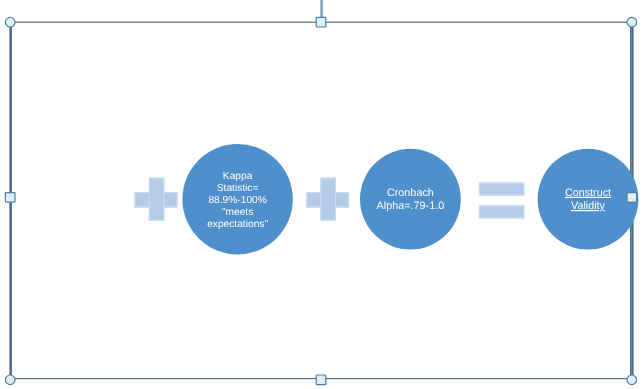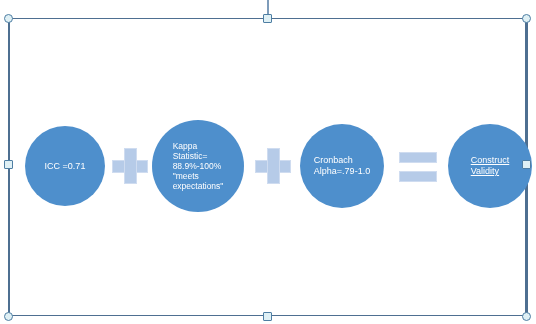--- a/index.html
+++ b/index.html
@@ -87,21 +87,21 @@
   }
 
   .node {
     position: absolute;
     border-radius: 50%;
     background: #4e8fcc;
     color: #ffffff;
     display: flex;
     align-items: center;
     justify-content: center;
-    text-align: left;
+    text-align: center;
     line-height: 1.18;
     box-sizing: border-box;
   }
   .node .node-text {
     display: block;
     padding: 0 6px;
     white-space: pre-line;
   }
 
   .node-1 { left: 25px;  top: 126px; width: 80px;  height: 80px;  font-size: 9px; }
@@ -152,23 +152,20 @@
 
 <div class="canvas">
 
   <div class="selection-frame"></div>
   <div class="corner-stem left"></div>
   <div class="corner-stem right"></div>
   <div class="rotation-stem"></div>
 
   <div class="diagram">
 
-    <div class="node node-1">
-      <span class="node-text">ICC =0.71</span>
-    </div>
 
     <div class="op-plus plus-1">
       <div class="bar h"></div>
       <div class="bar v"></div>
     </div>
 
     <div class="node node-2">
       <span class="node-text">Kappa
 Statistic=
 88.9%-100%

